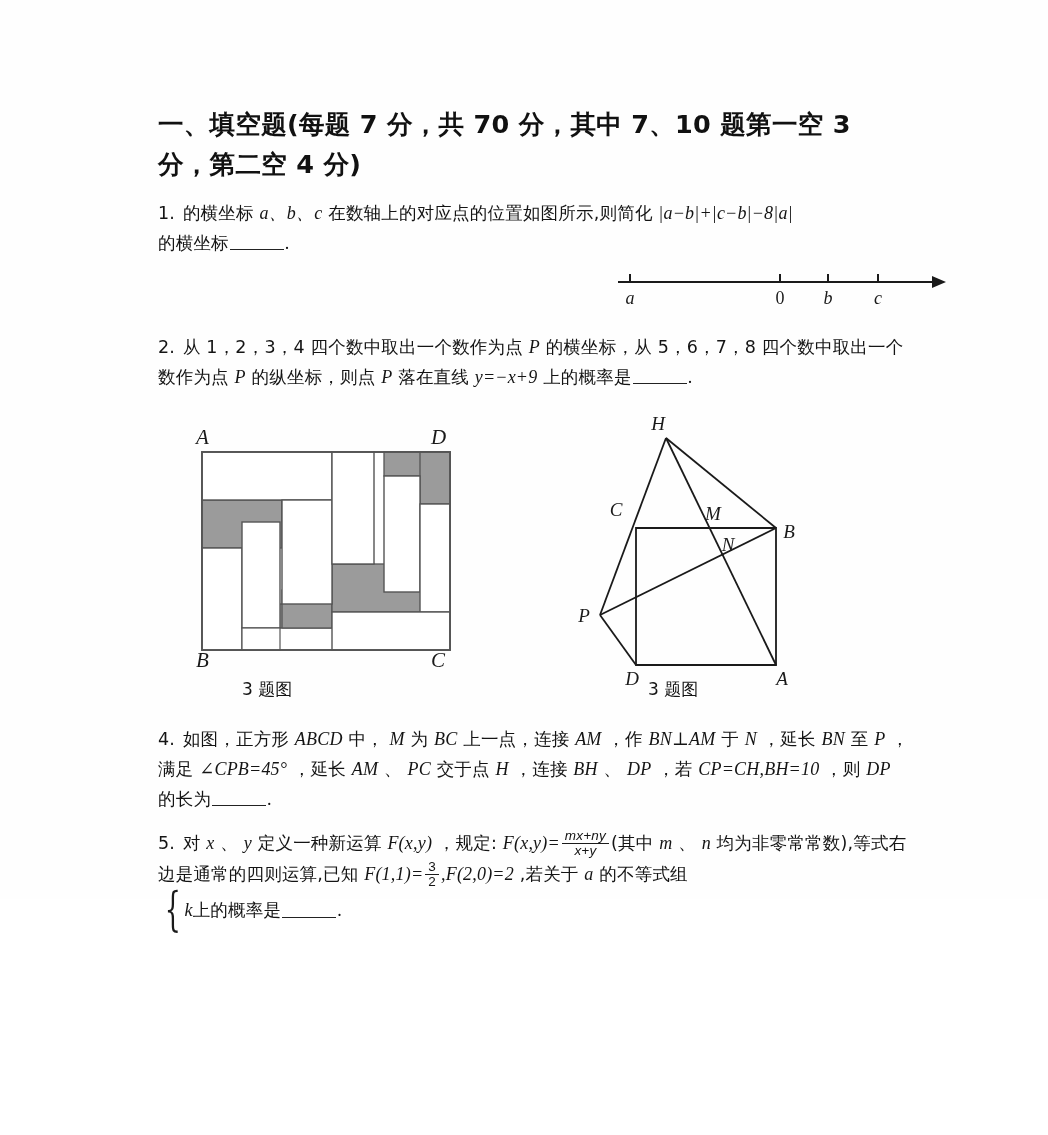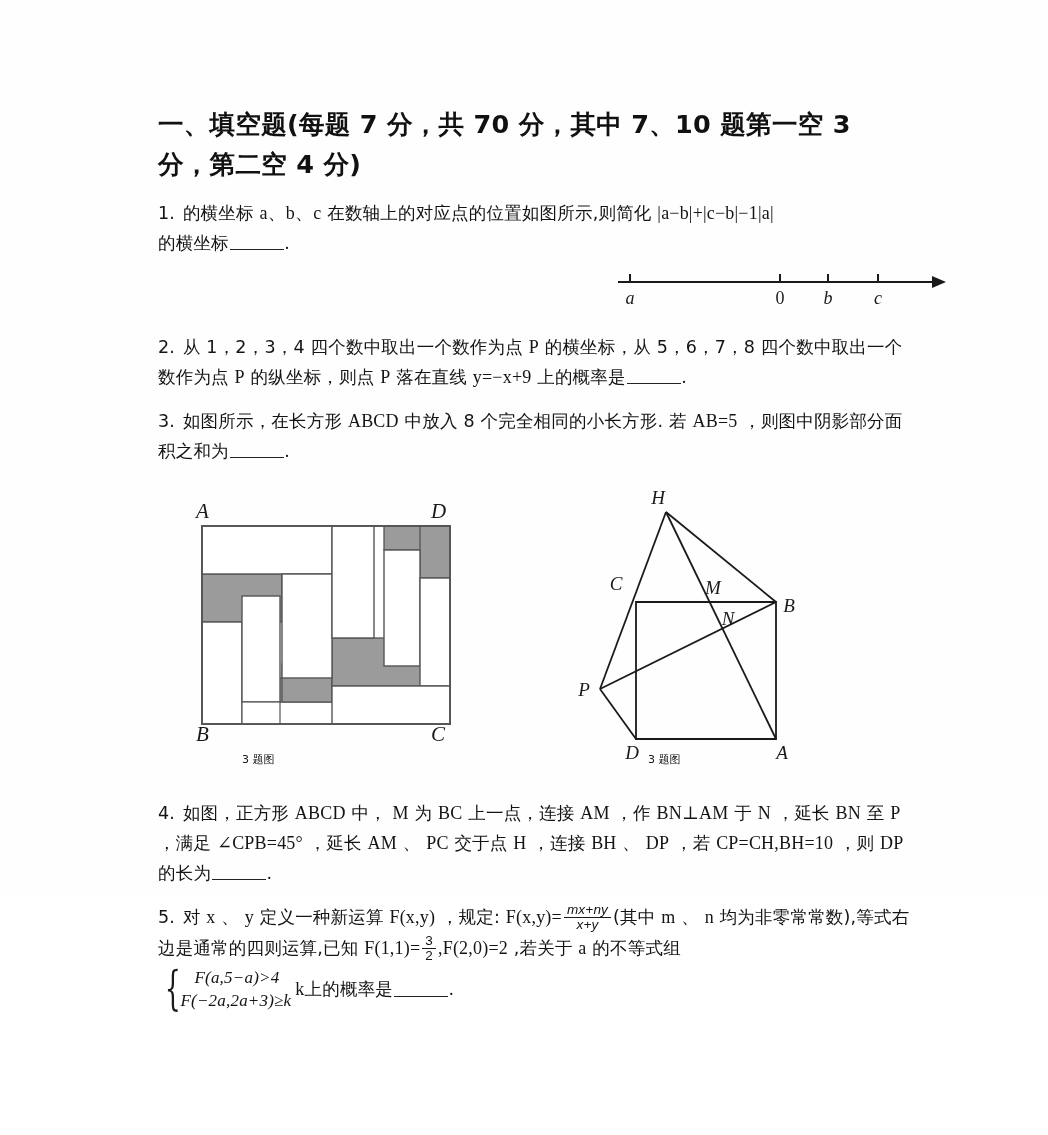--- a/index.html
+++ b/index.html
@@ -45,20 +45,21 @@
     font-family: "DejaVu Sans", "Liberation Sans", sans-serif;
     font-size: 17.5px;
     line-height: 30px;
     color: #141414;
     margin: 14px 0 0 0;
     letter-spacing: 0.2px;
   }
   .q .num { margin-right: 2px; }
   .mi {
     font-family: "Liberation Serif", "DejaVu Serif", serif;
+    font-style: italic;
     font-size: 18px;
   }
   .mr {
     font-family: "Liberation Serif", "DejaVu Serif", serif;
     font-style: normal;
     font-size: 18px;
   }
   .blank {
     display: inline-block;
     width: 54px;
@@ -102,21 +103,21 @@
   .figures {
     position: relative;
     height: 300px;
     margin-top: 18px;
   }
   .fig-rect { position: absolute; left: 30px; top: 14px; }
   .fig-geom { position: absolute; left: 400px; top: 0px; }
   .caption {
     position: absolute;
     font-family: "DejaVu Sans", "Liberation Sans", sans-serif;
-    font-size: 11px;
+    font-size: 17px;
     color: #141414;
   }
   .cap-3 { left: 84px; top: 268px; }
   .cap-4 { left: 490px; top: 268px; }
 
   
   .sys {
     display: inline-flex;
     align-items: center;
     vertical-align: middle;
@@ -149,21 +150,21 @@
 </head>
 <body>
 
 <div class="page">
   <div class="content">
 
     <div class="section-title">一、填空题(每题 7 分，共 70 分，其中 7、10 题第一空 3 分，第二空 4 分)</div>
 
     <div class="q">
       <span class="num">1.</span>
-      <span>的横坐标 </span><span class="mi">a、b、c</span><span> 在数轴上的对应点的位置如图所示,则简化 </span><span class="mi">|a−b|+|c−b|−1|a|</span><br>
+      <span>的横坐标 </span><span class="mi">a、b、c</span><span> 在数轴上的对应点的位置如图所示,则简化 </span><span class="mi">|a−b|+|c−b|−8|a|</span><br>
       <span>的横坐标</span><span class="blank"></span><span class="mr">.</span>
     </div>
 
     <div class="numline-wrap">
       <svg class="numline-svg" width="350" height="52" viewBox="0 0 350 52">
         <line x1="18" y1="20" x2="332" y2="20" stroke="#1a1a1a" stroke-width="2.1"></line>
         <polygon points="332,14 346,20 332,26" fill="#1a1a1a"></polygon>
         <line x1="30" y1="12" x2="30" y2="21" stroke="#1a1a1a" stroke-width="2"></line>
         <line x1="180" y1="12" x2="180" y2="21" stroke="#1a1a1a" stroke-width="2"></line>
         <line x1="228" y1="12" x2="228" y2="21" stroke="#1a1a1a" stroke-width="2"></line>
@@ -173,24 +174,20 @@
         <text x="228" y="42" font-family="Liberation Serif, serif" font-style="italic" font-size="18" text-anchor="middle" fill="#1a1a1a">b</text>
         <text x="278" y="42" font-family="Liberation Serif, serif" font-style="italic" font-size="18" text-anchor="middle" fill="#1a1a1a">c</text>
       </svg>
     </div>
 
     <div class="q">
       <span class="num">2.</span>
       <span>从 1，2，3，4 四个数中取出一个数作为点 </span><span class="mi">P</span><span> 的横坐标，从 5，6，7，8 四个数中取出一个数作为点 </span><span class="mi">P</span><span> 的纵坐标，则点 </span><span class="mi">P</span><span> 落在直线 </span><span class="mi">y=−x+9</span><span> 上的概率是</span><span class="blank"></span><span class="mr">.</span>
     </div>
 
-    <div class="q">
-      <span class="num">3.</span>
-      <span>如图所示，在长方形 </span><span class="mi">ABCD</span><span> 中放入 8 个完全相同的小长方形. 若 </span><span class="mi">AB=5</span><span> ，则图中阴影部分面积之和为</span><span class="blank"></span><span class="mr">.</span>
-    </div>
 
     <div class="figures">
 
       <svg class="fig-rect" width="280" height="250" viewBox="0 0 280 250">
 
         <text x="8" y="20" font-family="Liberation Serif, serif" font-style="italic" font-size="21" fill="#1a1a1a">A</text>
         <text x="243" y="20" font-family="Liberation Serif, serif" font-style="italic" font-size="21" fill="#1a1a1a">D</text>
         <text x="8" y="243" font-family="Liberation Serif, serif" font-style="italic" font-size="21" fill="#1a1a1a">B</text>
         <text x="243" y="243" font-family="Liberation Serif, serif" font-style="italic" font-size="21" fill="#1a1a1a">C</text>
 
@@ -268,24 +265,20 @@
       <span>如图，正方形 </span><span class="mi">ABCD</span><span> 中， </span><span class="mi">M</span><span> 为 </span><span class="mi">BC</span><span> 上一点，连接 </span><span class="mi">AM</span><span> ，作 </span><span class="mi">BN⊥AM</span><span> 于 </span><span class="mi">N</span><span> ，延长 </span><span class="mi">BN</span><span> 至 </span><span class="mi">P</span><span> ，满足 </span><span class="mi">∠CPB=45°</span><span> ，延长 </span><span class="mi">AM</span><span> 、 </span><span class="mi">PC</span><span> 交于点 </span><span class="mi">H</span><span> ，连接 </span><span class="mi">BH</span><span> 、 </span><span class="mi">DP</span><span> ，若 </span><span class="mi">CP=CH,BH=10</span><span> ，则 </span><span class="mi">DP</span><span> 的长为</span><span class="blank"></span><span class="mr">.</span>
     </div>
 
     <div class="q">
       <span class="num">5.</span>
       <span>对 </span><span class="mi">x</span><span> 、 </span><span class="mi">y</span><span> 定义一种新运算 </span><span class="mi">F(x,y)</span><span> ，规定: </span><span class="mi">F(x,y)=</span><span class="frac"><span class="top">mx+ny</span><span class="bot">x+y</span></span><span>(其中 </span><span class="mi">m</span><span> 、 </span><span class="mi">n</span><span> 均为非零常常数),等式右边是通常的四则运算,已知 </span><span class="mi">F(1,1)=</span><span class="frac num-frac"><span class="top">3</span><span class="bot">2</span></span><span class="mi">,F(2,0)=2</span><span> ,若关于 </span><span class="mi">a</span><span> 的不等式组</span>
 
       <div class="q5-line3">
         <span class="sys">
           <span class="brace">{</span>
-          <span class="rows">
-            <span class="row1">F(a,5−a)&gt;4</span>
-            <span class="row2">F(−2a,2a+3)≥k</span>
-          </span>
         </span>
           <span class="mi">k</span>
           <span class="tail"> 上的概率是</span>
           <span class="blank"></span>
           <span class="mr">.</span>
       </div>
     </div>
 
   </div>
 </div>

